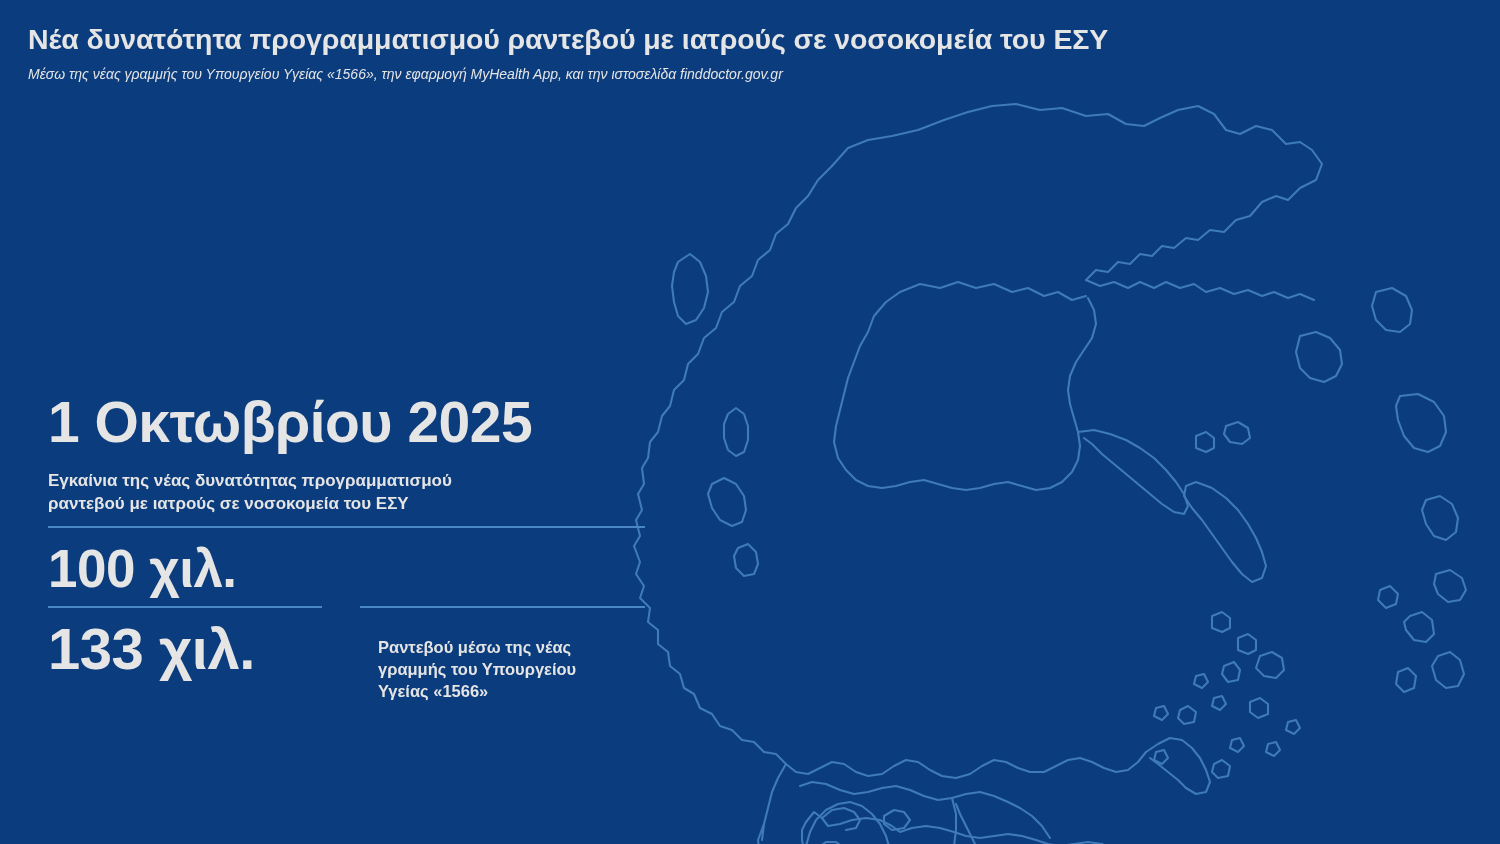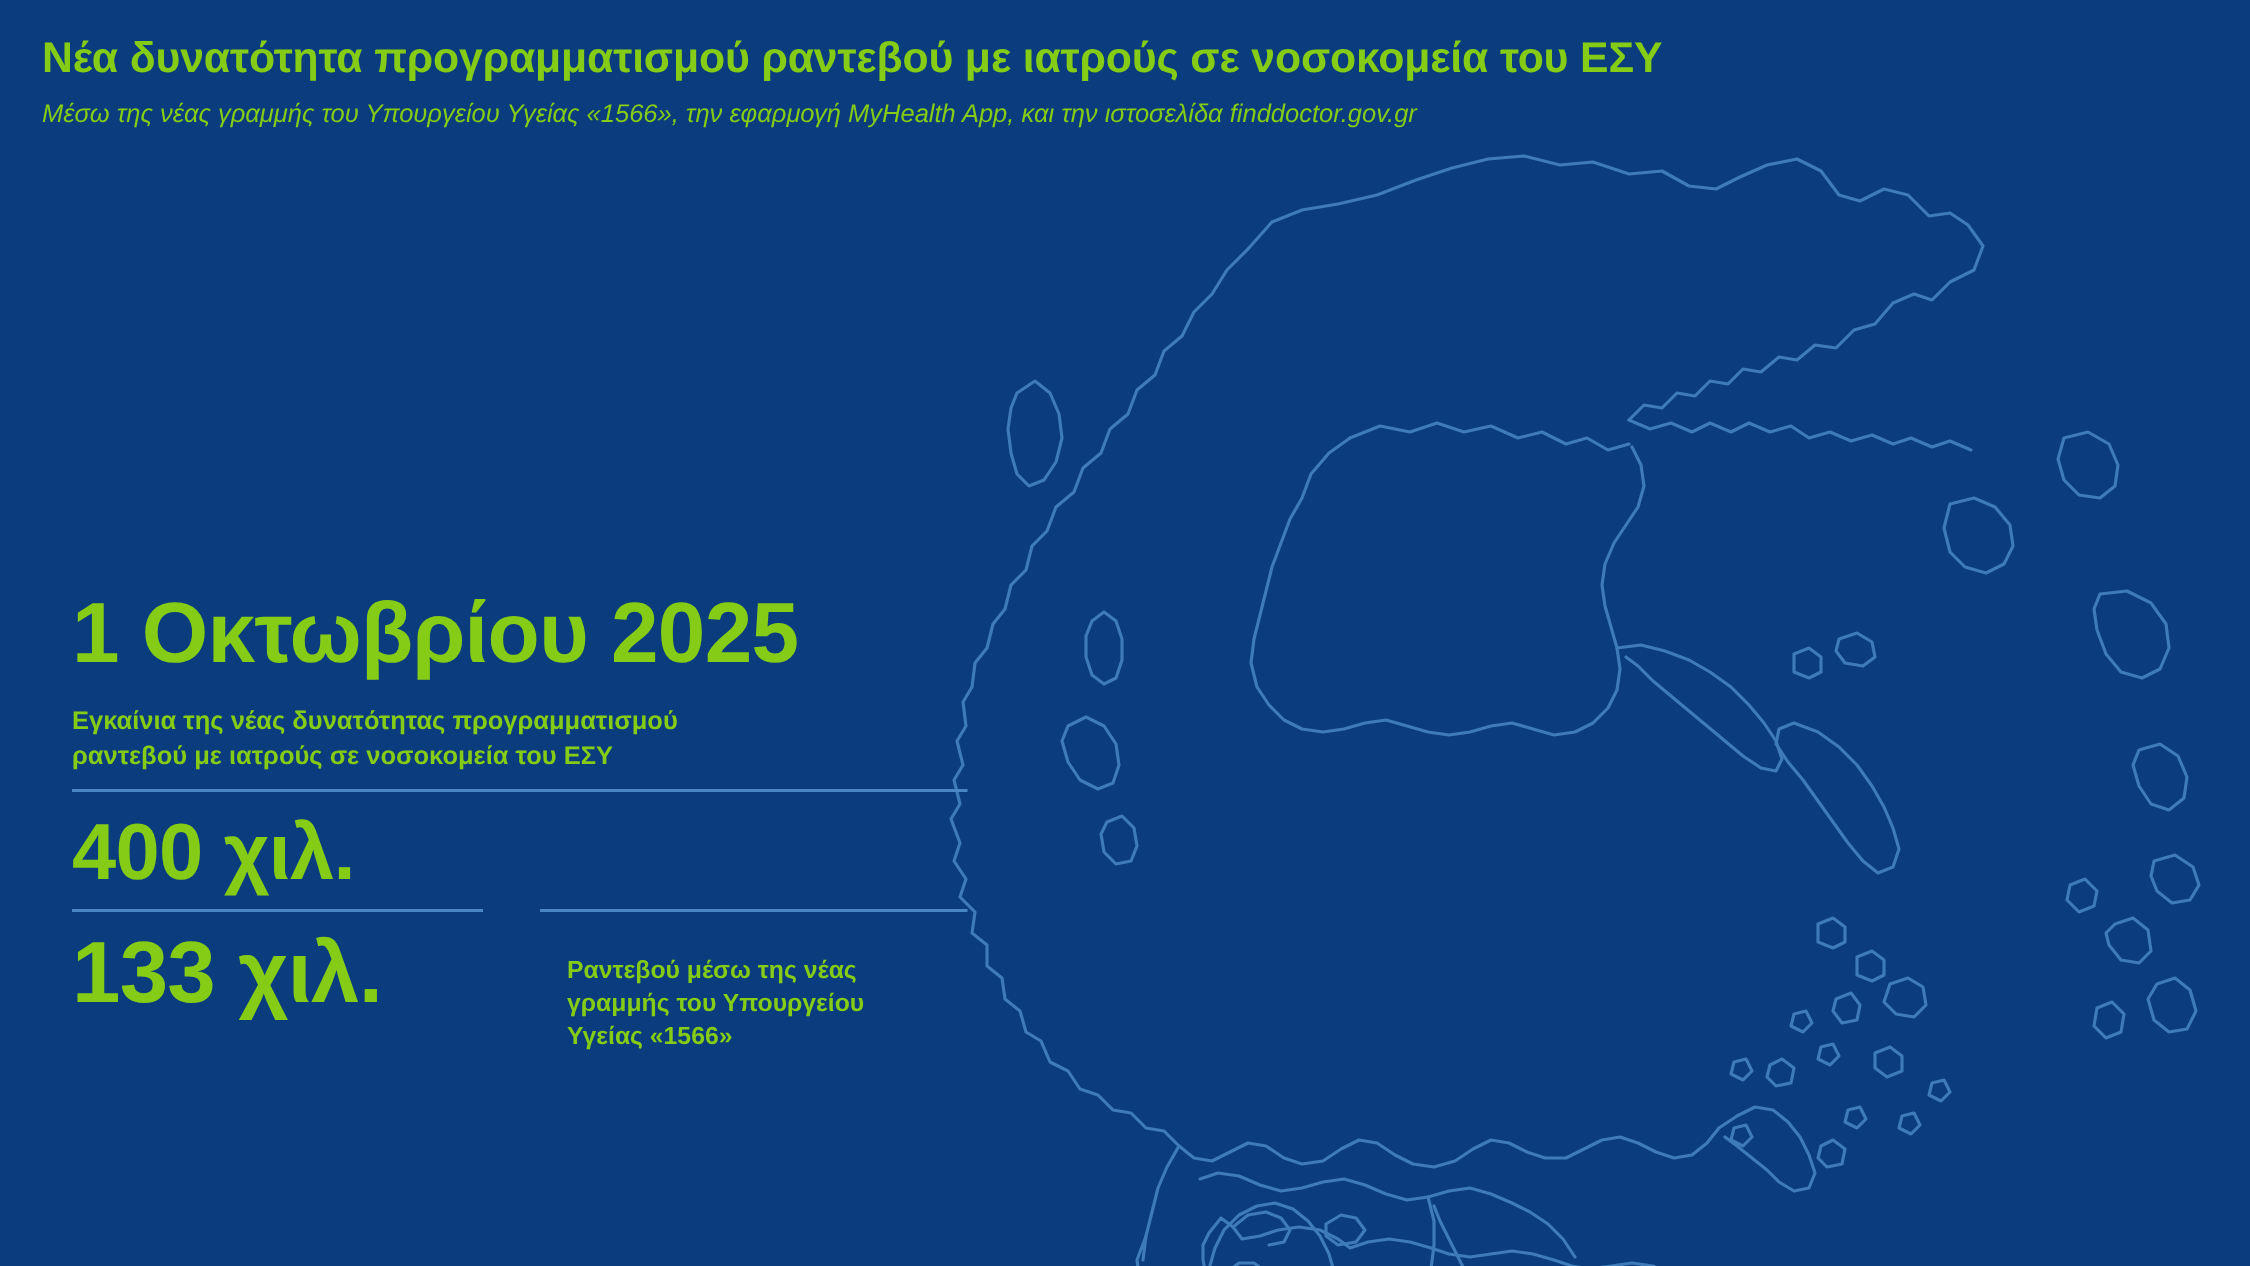--- a/index.html
+++ b/index.html
@@ -8,21 +8,21 @@
     padding: 0;
     background: #09305f;
   }
   .stage {
     position: relative;
     width: 1500px;
     height: 844px;
     background: #0b3c7d;
     overflow: hidden;
     font-family: "Liberation Sans", "DejaVu Sans", sans-serif;
-    color: #84cc16;
+    color: #e5e5e5;
   }
 
   
   .map-layer {
     position: absolute;
     left: 600px;
     top: 96px;
     width: 900px;
     height: 748px;
     pointer-events: none;
@@ -53,21 +53,21 @@
   }
   .title {
     font-size: 28.5px;
     font-weight: bold;
     letter-spacing: -0.1px;
     line-height: 1.22;
     margin: 0;
     white-space: nowrap;
   }
   .subtitle {
-    font-size: 17px;
+    font-size: 14px;
     font-style: italic;
     font-weight: normal;
     line-height: 1.3;
     margin: 8px 0 0 0;
     white-space: nowrap;
   }
 
   
   .stats {
     position: absolute;
@@ -296,21 +296,21 @@
   <div class="stats">
 
     <div class="block-date">
       <div class="big-number n-date">1 Οκτωβρίου 2025</div>
       <div class="caption">Εγκαίνια της νέας δυνατότητας προγραμματισμού
 ραντεβού με ιατρούς σε νοσοκομεία του ΕΣΥ</div>
       <hr class="divider">
     </div>
 
     <div class="block-total">
-      <div class="big-number n-total">400 χιλ.</div>
+      <div class="big-number n-total">100 χιλ.</div>
     </div>
 
     <div class="split-dividers">
       <hr class="divider">
       <div class="spacer"></div>
       <hr class="divider">
     </div>
 
     <div class="split-row">
       <div class="split-col left">

